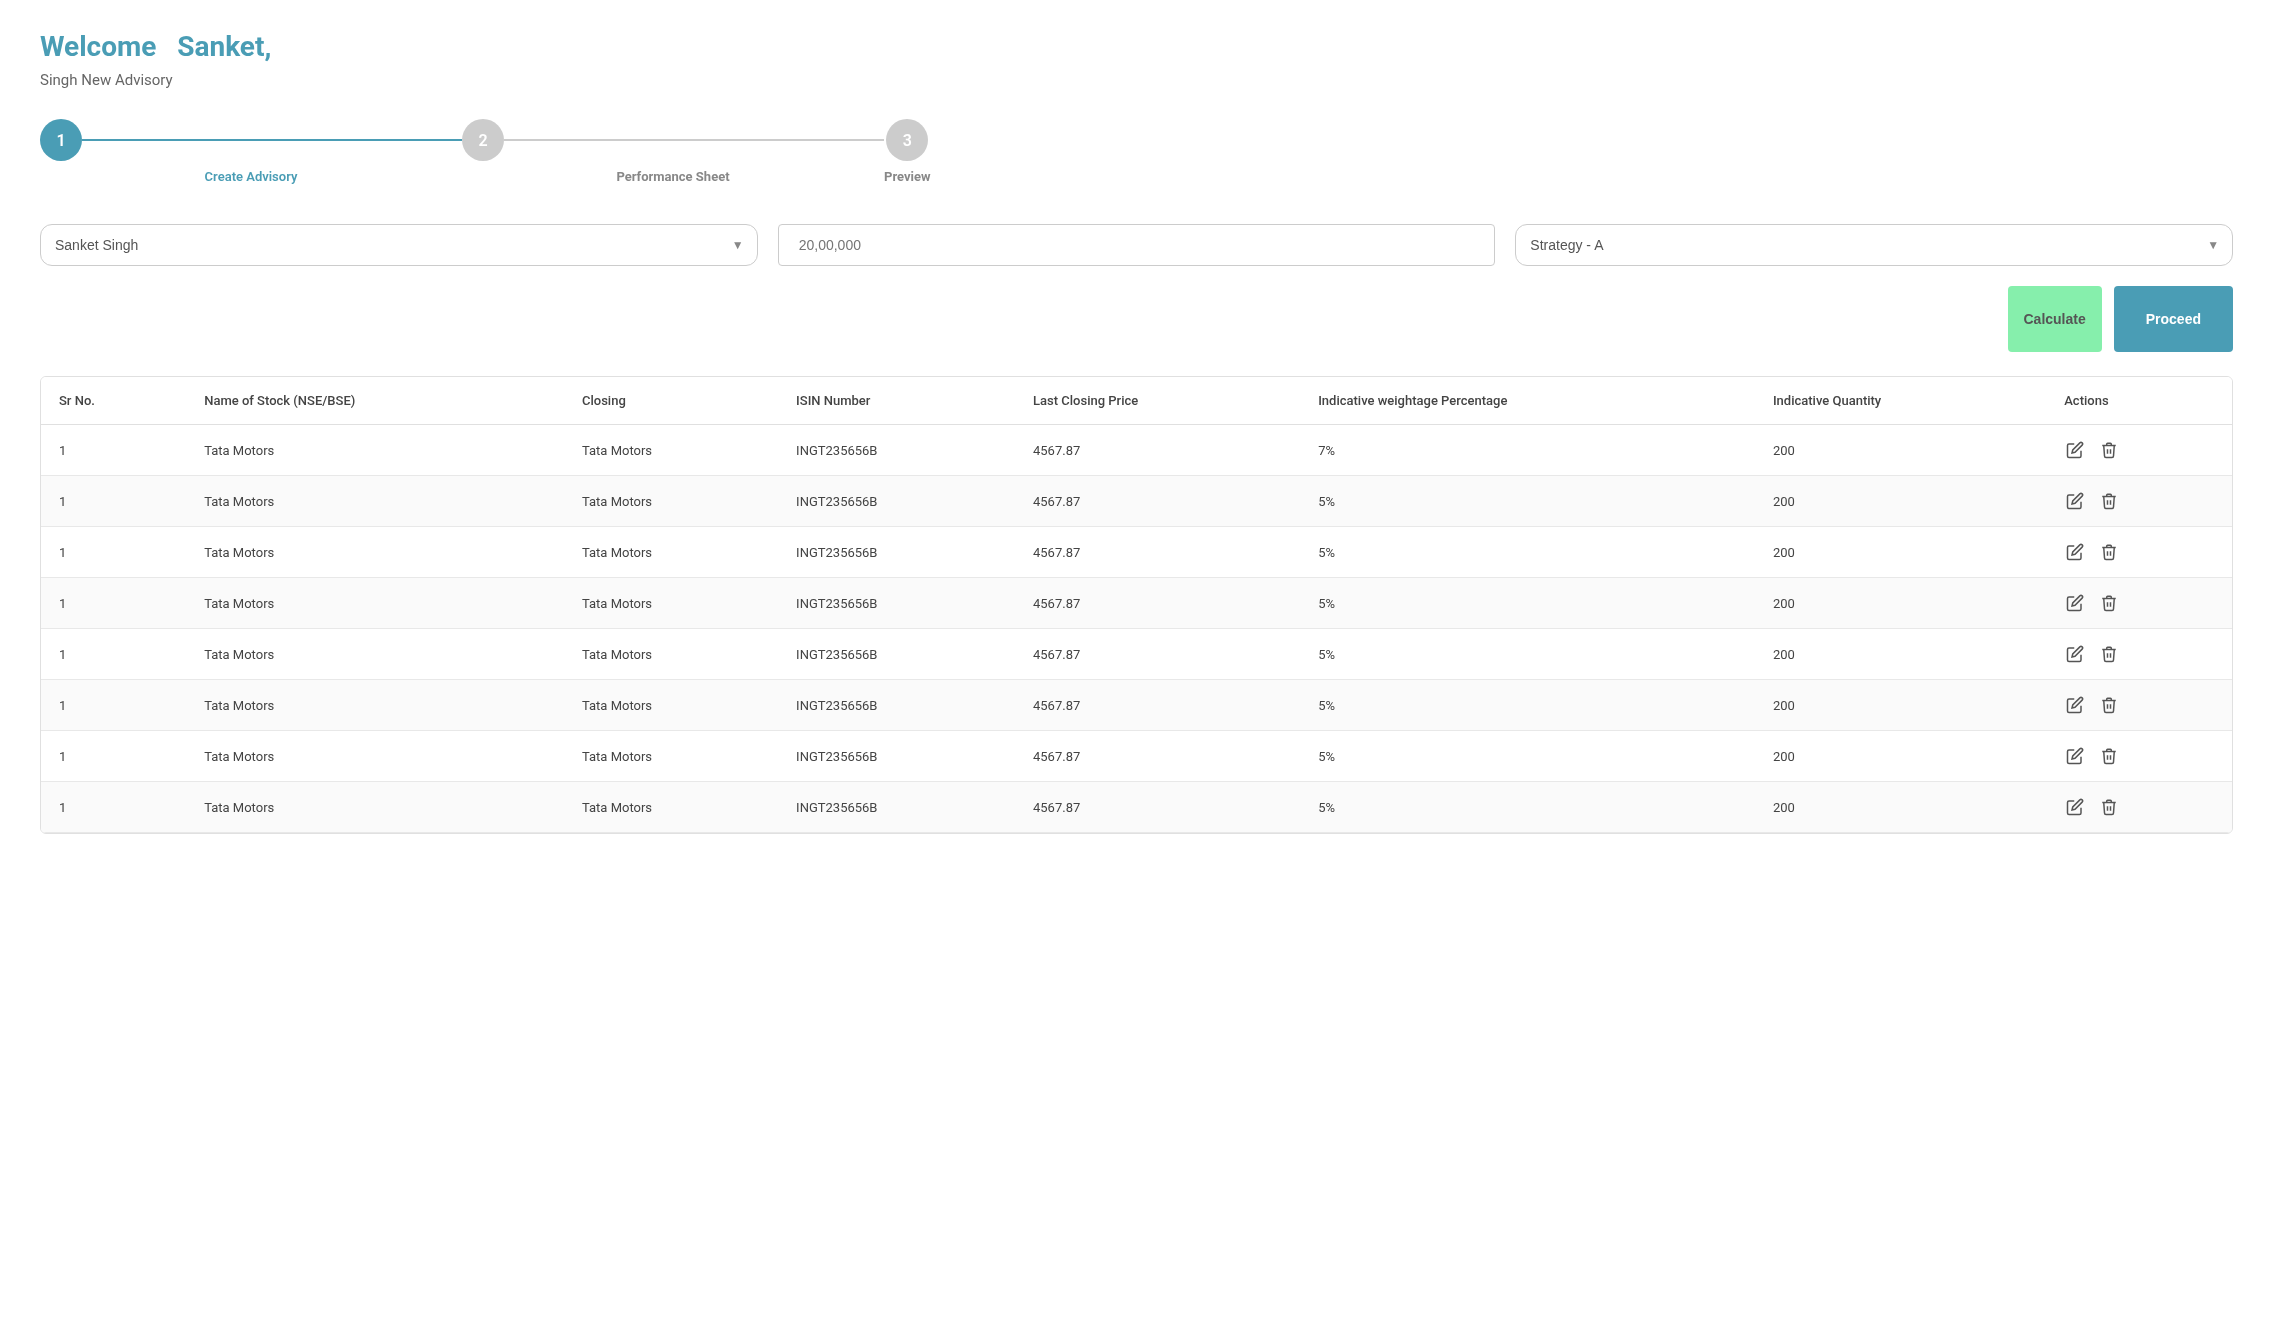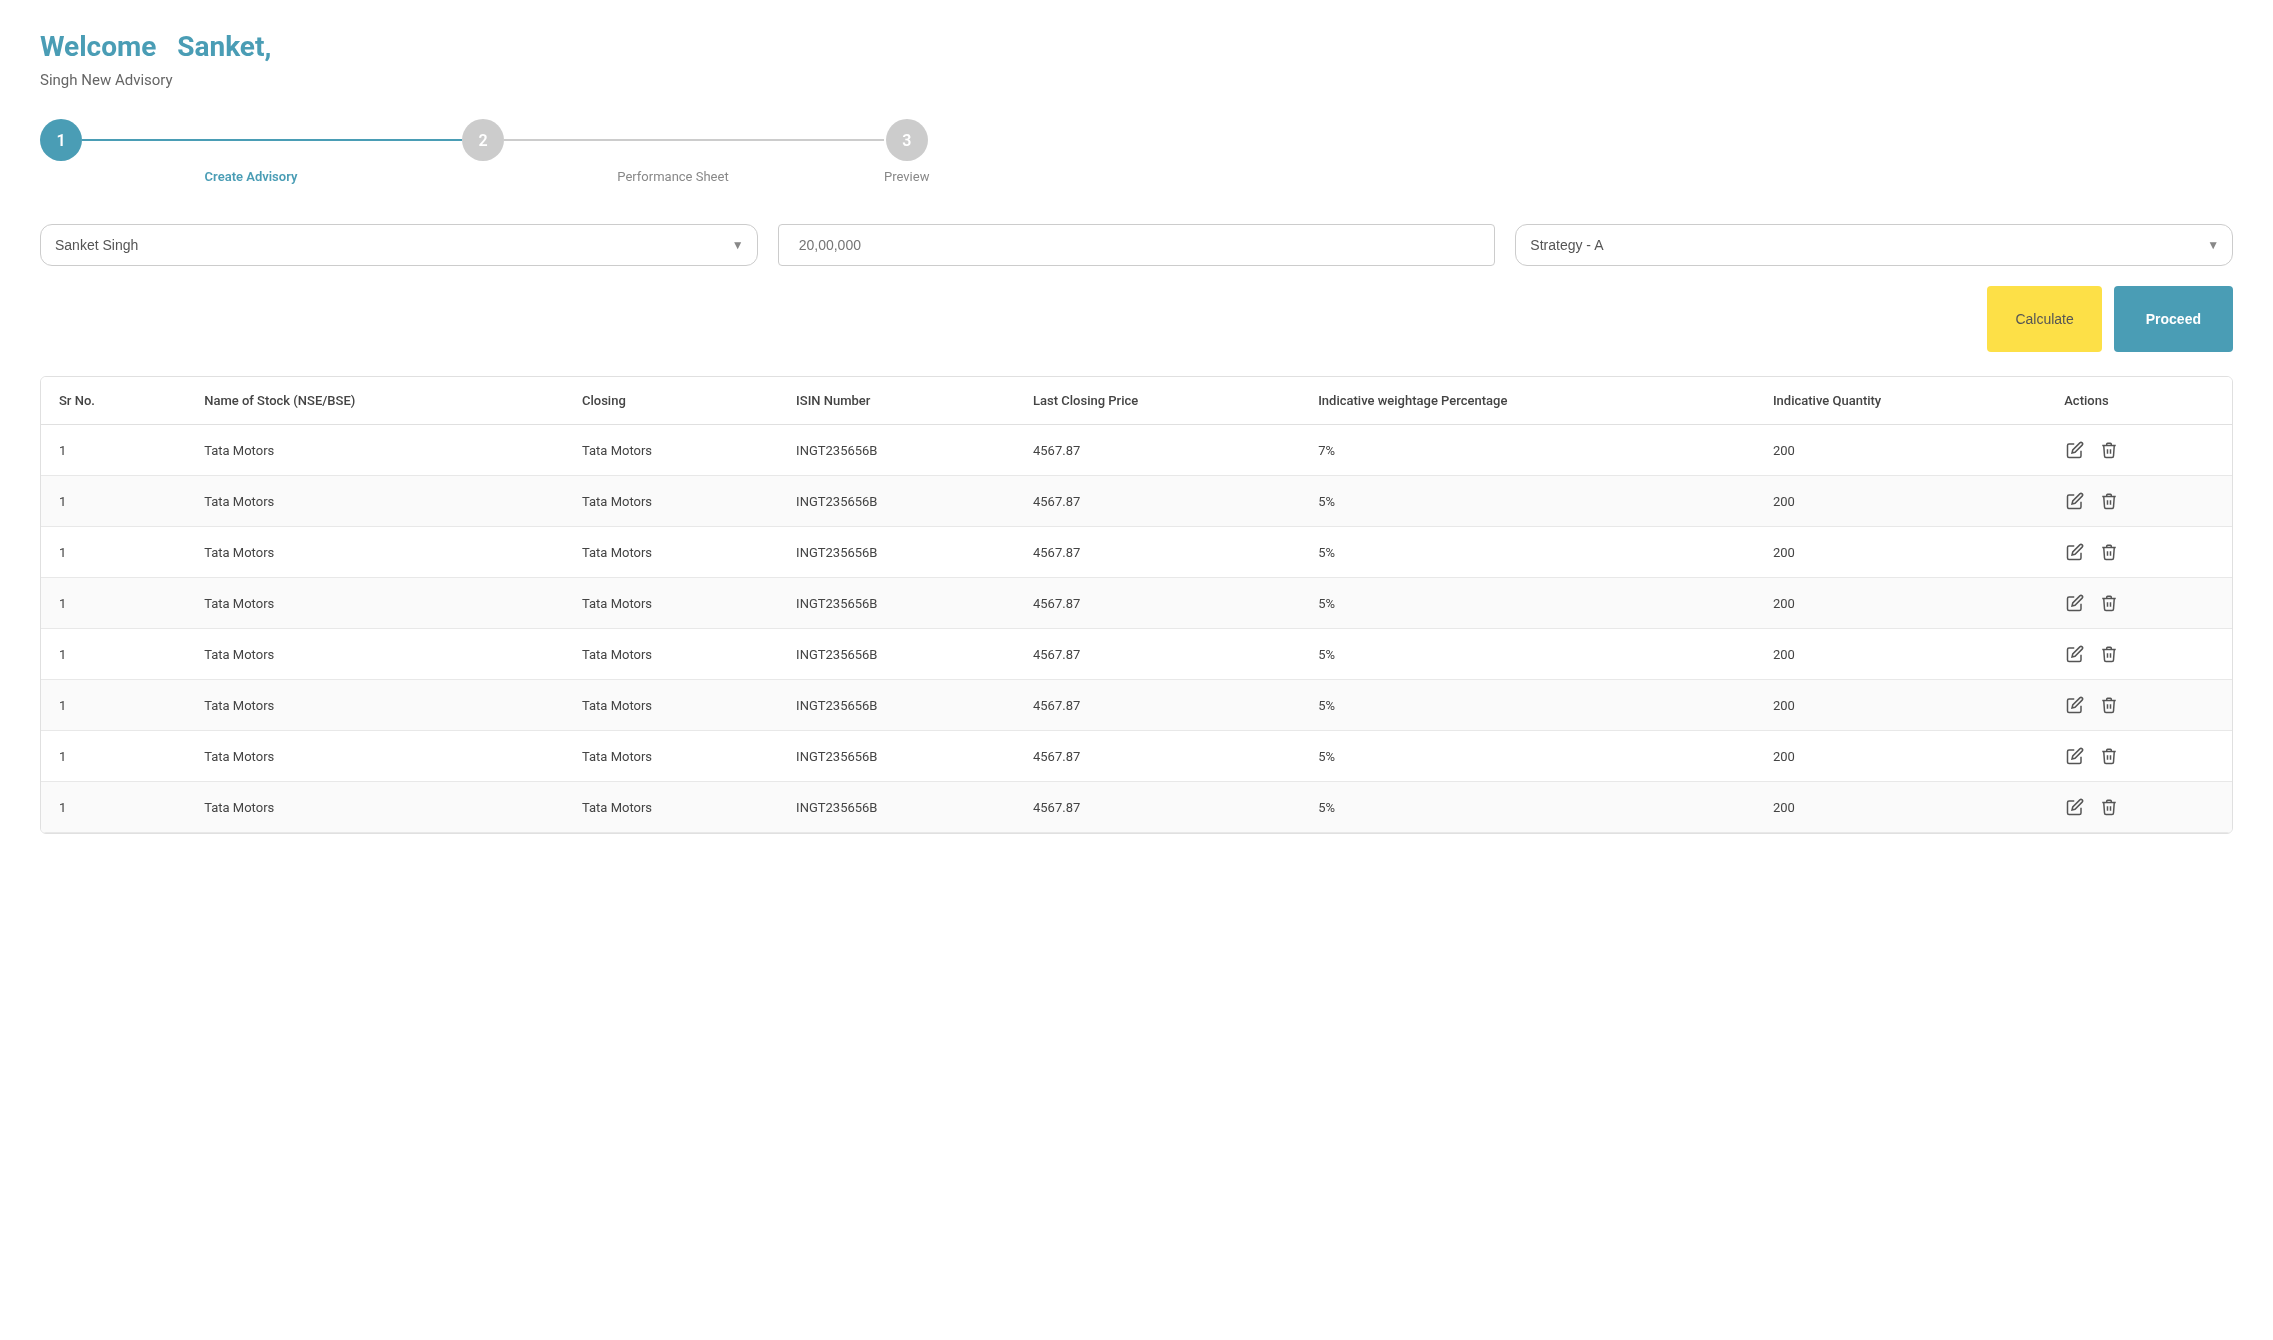--- a/index.html
+++ b/index.html
@@ -42,20 +42,21 @@
       color: #fff;
     }
     .step-circle.inactive {
       background: #ccc;
       color: #fff;
     }
     .step-label {
       font-size: 13px;
       text-align: center;
       margin-top: 6px;
+      font-weight: bold;
     }
     .step-label.active {
       color: #4a9db5;
       font-weight: 600;
     }
     .step-label.inactive {
       color: #888;
     }
 
     .stepper-container {
@@ -111,27 +112,28 @@
     }
 
     
     .button-row {
       display: flex;
       justify-content: flex-end;
       gap: 12px;
       margin-bottom: 24px;
     }
     .btn-calculate {
-      background: #fde047;
+      background: #86efac;
       color: #555;
       border: none;
       border-radius: 4px;
-      padding: 12px 28px;
+      padding: 12px 16px;
       font-size: 14px;
       cursor: pointer;
+      font-weight: bold;
     }
     .btn-proceed {
       background: #4a9db5;
       color: #fff;
       border: none;
       border-radius: 4px;
       padding: 25px 32px;
       font-size: 14px;
       cursor: pointer;
       font-weight: 600;

